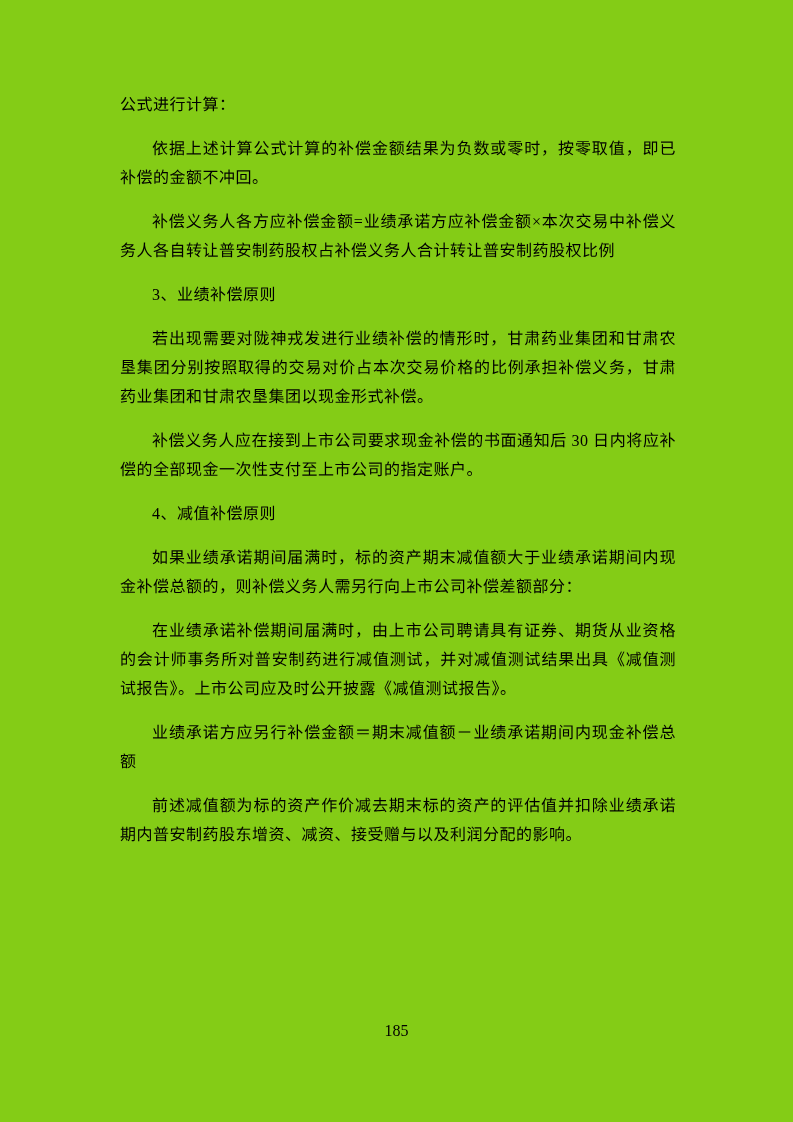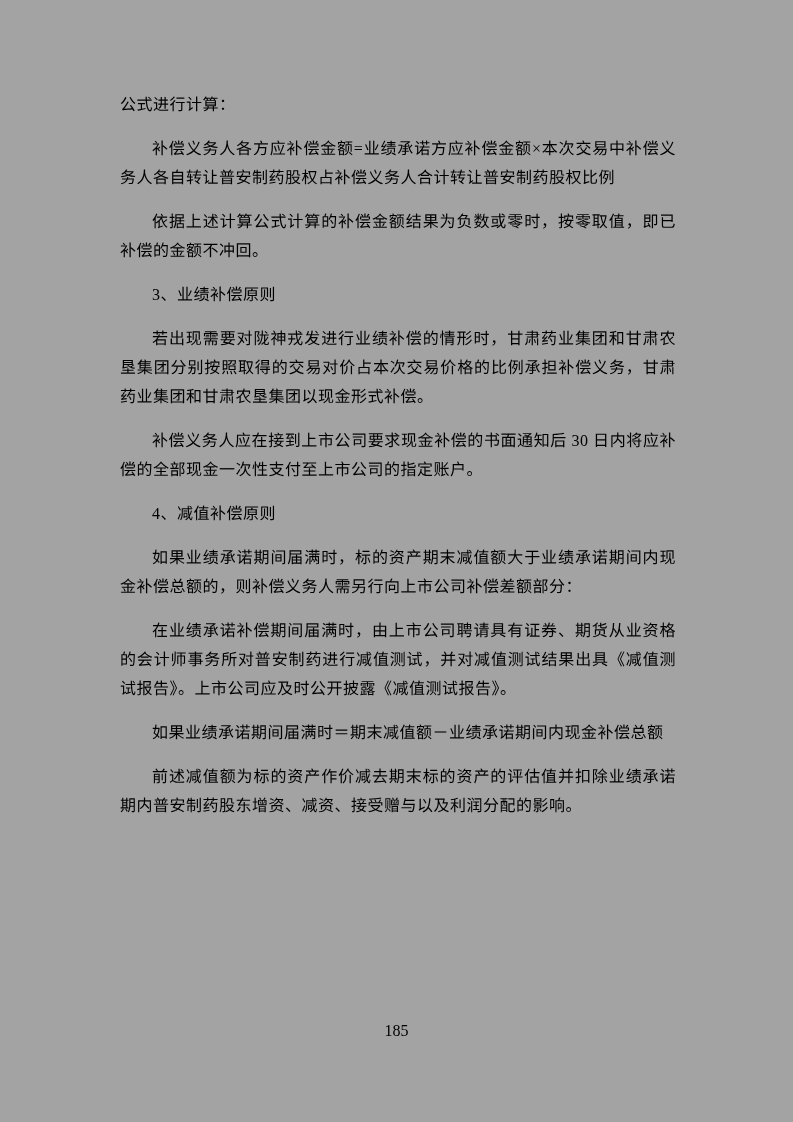--- a/index.html
+++ b/index.html
@@ -4,21 +4,21 @@
 <style>
   html, body {
     margin: 0;
     padding: 0;
     background: #ffffff;
   }
   .page {
     position: relative;
     width: 793px;
     height: 1122px;
-    background: #a3a3a3;
+    background: #84cc16;
     overflow: hidden;
     font-family: "Liberation Serif", "DejaVu Serif", serif;
     color: #000000;
   }
   .content {
     position: absolute;
     top: 90px;
     left: 120px;
     width: 556px;
   }
@@ -43,25 +43,25 @@
     font-size: 16px;
     line-height: 18px;
   }
 </style>
 </head>
 <body>
 
 <div class="page">
   <div class="content">
     <p>公式进行计算：</p>
+    <p class="indent">依据上述计算公式计算的补偿金额结果为负数或零时，按零取值，即已补偿的金额不冲回。</p>
     <p class="indent">补偿义务人各方应补偿金额=业绩承诺方应补偿金额×本次交易中补偿义务人各自转让普安制药股权占补偿义务人合计转让普安制药股权比例</p>
-    <p class="indent">依据上述计算公式计算的补偿金额结果为负数或零时，按零取值，即已补偿的金额不冲回。</p>
     <p class="indent">3、业绩补偿原则</p>
     <p class="indent">若出现需要对陇神戎发进行业绩补偿的情形时，甘肃药业集团和甘肃农垦集团分别按照取得的交易对价占本次交易价格的比例承担补偿义务，甘肃药业集团和甘肃农垦集团以现金形式补偿。</p>
     <p class="indent">补偿义务人应在接到上市公司要求现金补偿的书面通知后 30 日内将应补偿的全部现金一次性支付至上市公司的指定账户。</p>
     <p class="indent">4、减值补偿原则</p>
     <p class="indent">如果业绩承诺期间届满时，标的资产期末减值额大于业绩承诺期间内现金补偿总额的，则补偿义务人需另行向上市公司补偿差额部分：</p>
     <p class="indent">在业绩承诺补偿期间届满时，由上市公司聘请具有证券、期货从业资格的会计师事务所对普安制药进行减值测试，并对减值测试结果出具《减值测试报告》。上市公司应及时公开披露《减值测试报告》。</p>
-    <p class="indent">如果业绩承诺期间届满时＝期末减值额－业绩承诺期间内现金补偿总额</p>
+    <p class="indent">业绩承诺方应另行补偿金额＝期末减值额－业绩承诺期间内现金补偿总额</p>
     <p class="indent">前述减值额为标的资产作价减去期末标的资产的评估值并扣除业绩承诺期内普安制药股东增资、减资、接受赠与以及利润分配的影响。</p>
   </div>
   <div class="footer">185</div>
 </div>
 
 </body></html>

